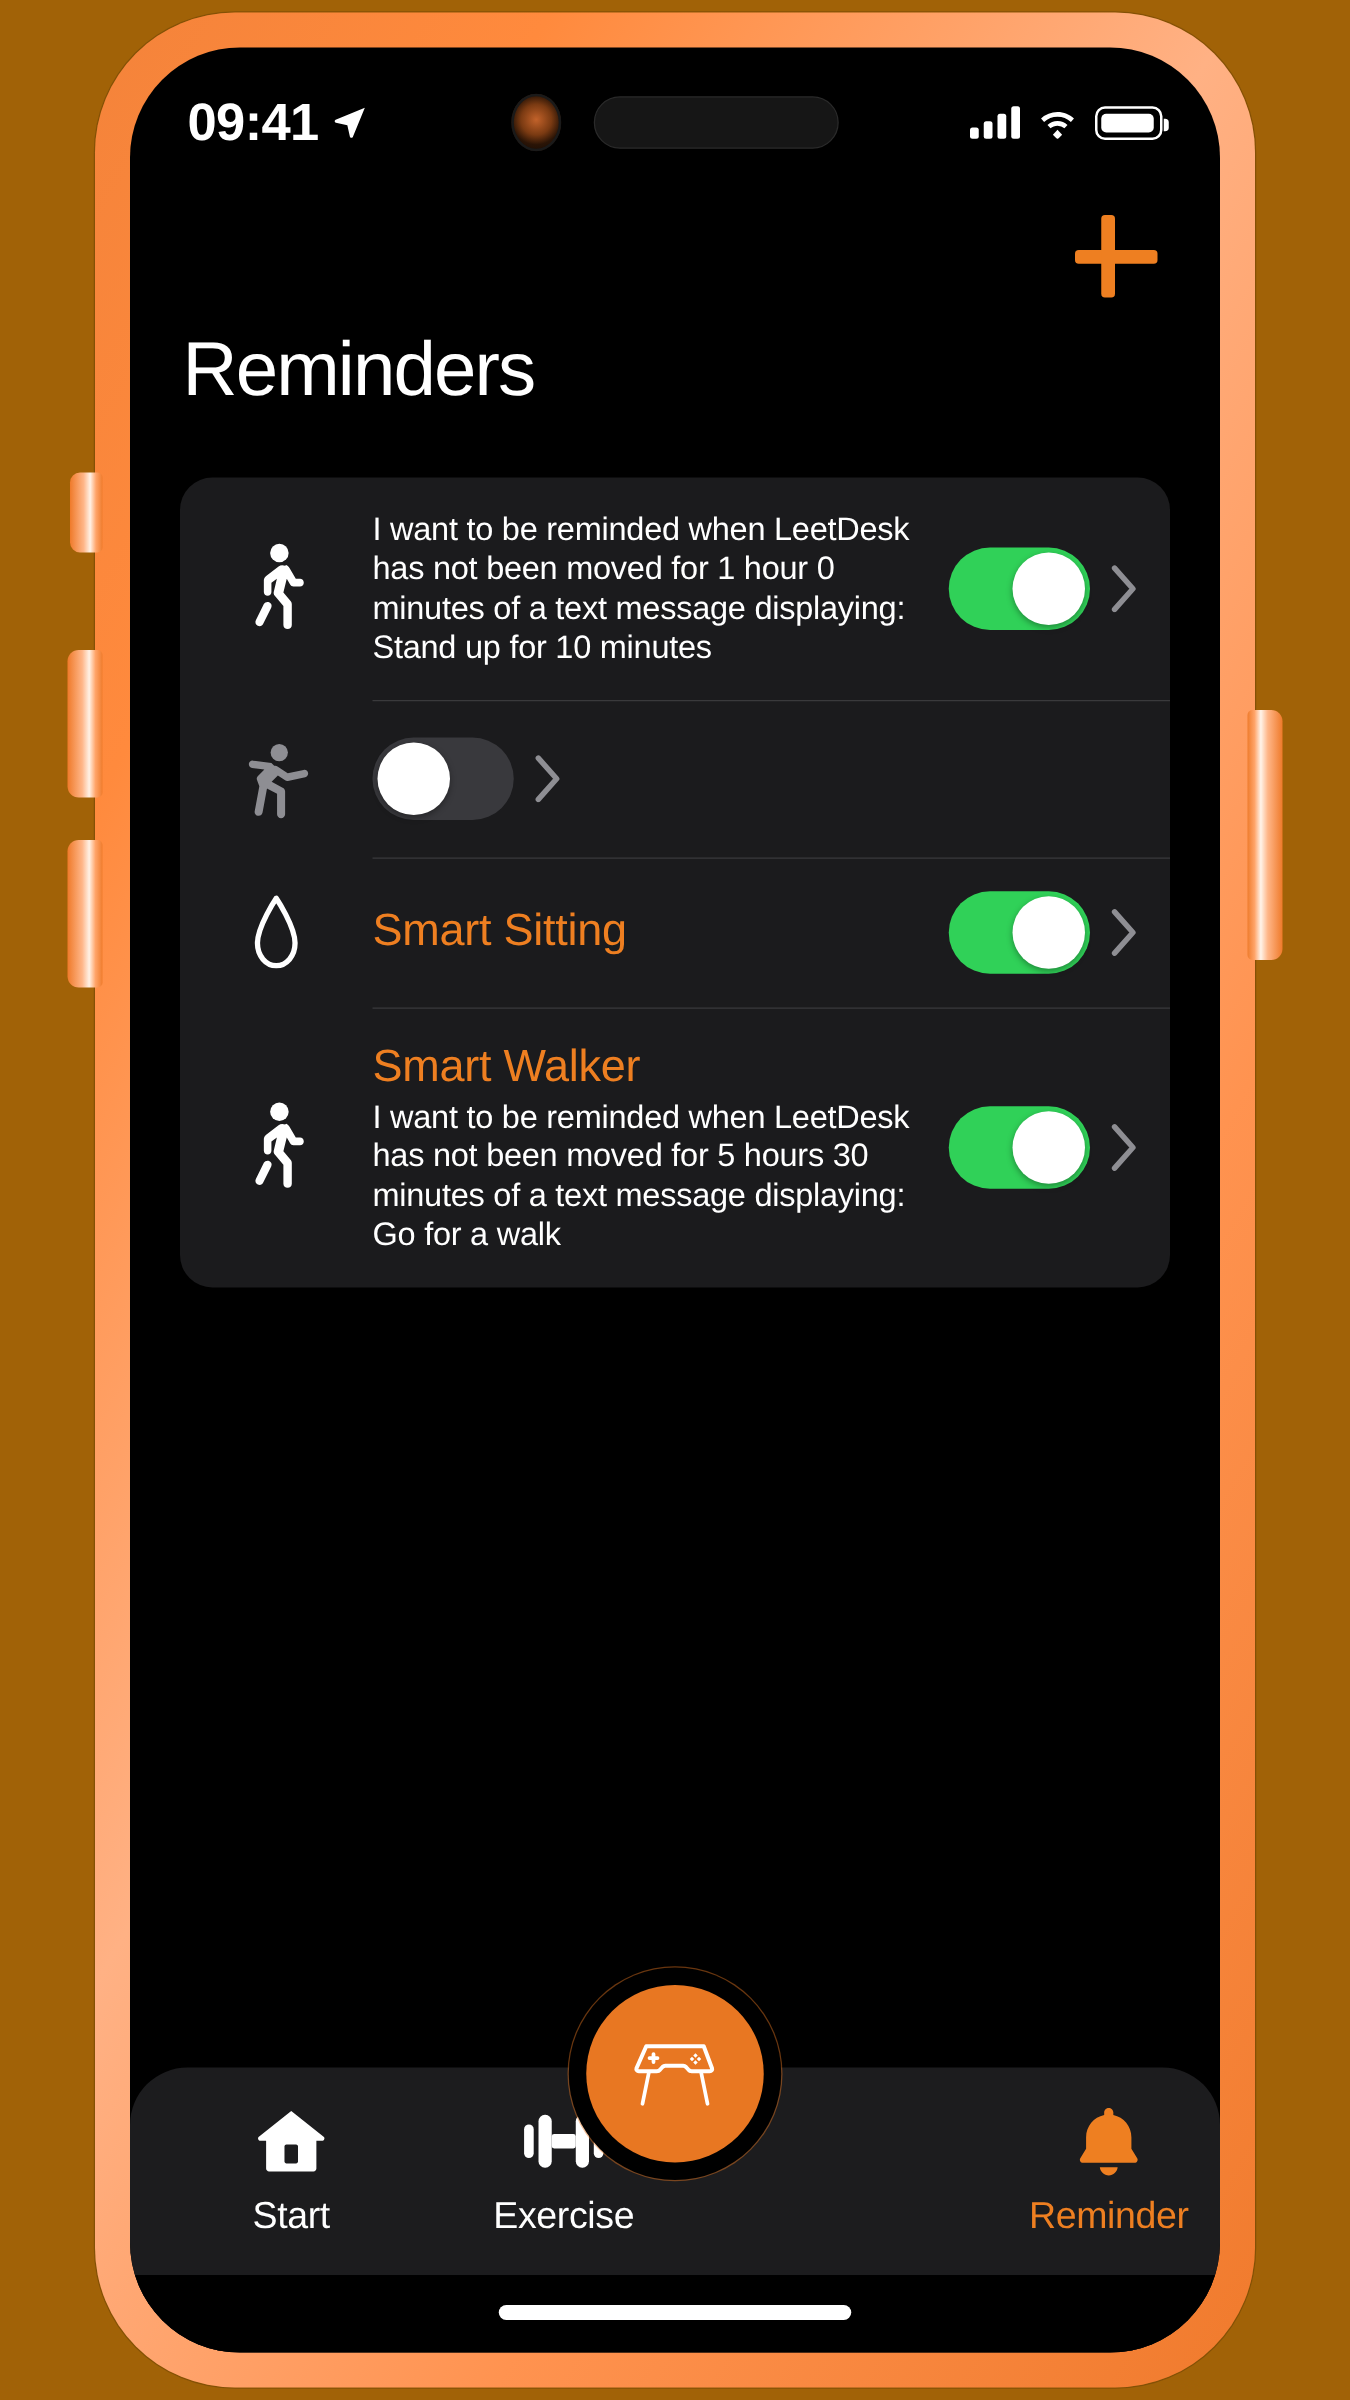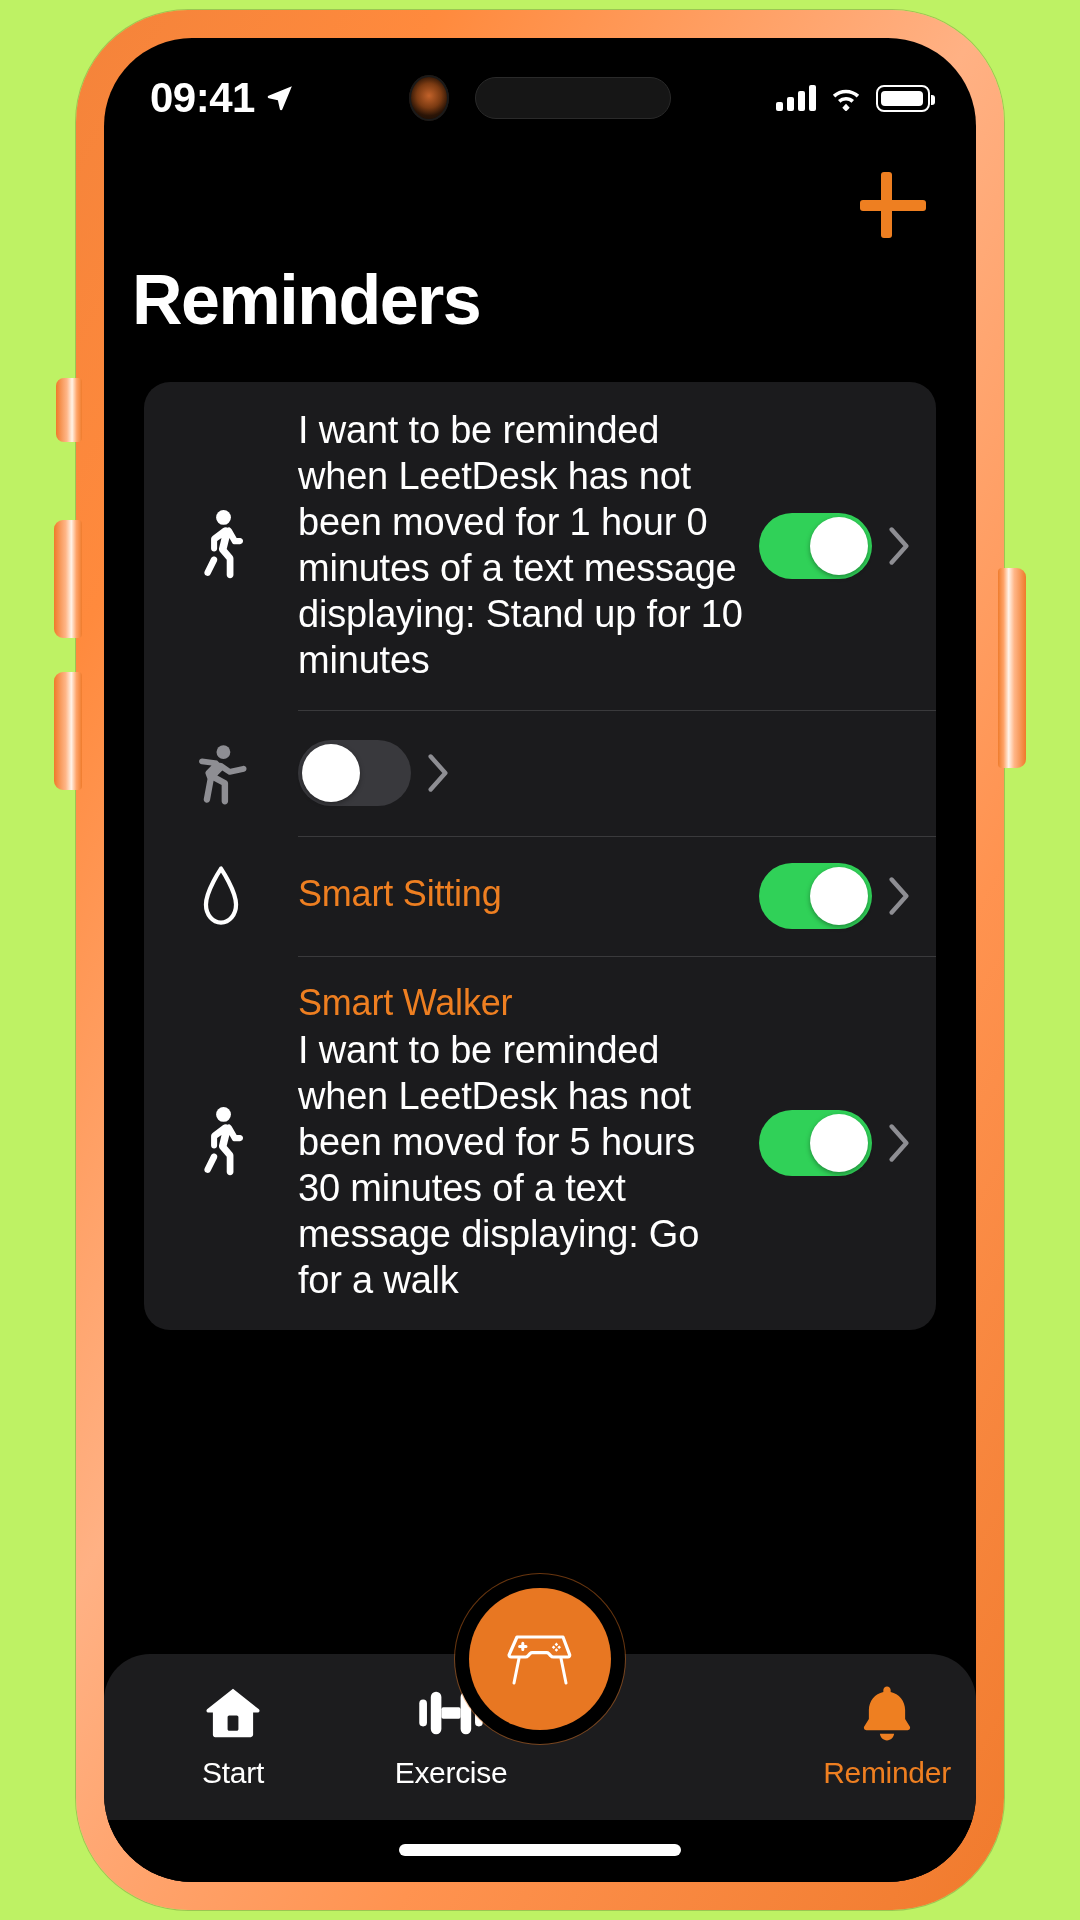--- a/index.html
+++ b/index.html
@@ -7,21 +7,21 @@
     width: 1080px; height: 1920px;
     background: #3f6b4a;
     font-family: "Liberation Sans", sans-serif;
     overflow: hidden;
   }
 
   
   #stage {
     position: relative;
     width: 1080px; height: 1920px;
-    background: #bef264;
+    background: #a16207;
   }
 
   .phone-frame {
     position: absolute;
     left: 76px; top: 10px;
     width: 928px; height: 1900px;
     border-radius: 112px;
     background: linear-gradient(120deg,#f4833a 0%, #ff8a3d 18%, #ffb184 45%, #ff9350 70%, #f07a2c 100%);
     box-shadow: 0 0 0 1px rgba(0,0,0,.18);
   }
@@ -106,24 +106,24 @@
   .plus-btn {
     position: absolute; top: 128px; right: 44px;
     width: 78px; height: 78px;
     z-index: 6; cursor: pointer;
   }
   .plus-btn span { position:absolute; background:#EE7F21; border-radius:3px; }
   .plus-btn .h { left: 6px; top: 34px; width: 66px; height: 11px; }
   .plus-btn .v { top: 6px; left: 27px; height: 66px; width: 11px; }
 
   .page-title {
-    position: absolute; top: 222px; left: 28px;
+    position: absolute; top: 222px; left: 42px;
     color: #ffffff;
-    font-size: 70px;
-    font-weight: 700;
+    font-size: 61px;
+    font-weight: 400;
     letter-spacing: -1.5px;
     z-index: 6;
   }
 
   
   .card {
     position: absolute;
     left: 40px; top: 344px;
     width: 792px;
     background: #1b1b1d;
@@ -150,21 +150,21 @@
   .row-body { flex: 1 1 auto; padding-right: 14px; min-width: 0; }
   .row-title {
     font-size: 36px;
     font-weight: 400;
     color: #EE7F21;
     margin-bottom: 4px;
     letter-spacing: -0.2px;
   }
   .row-title.dim { color: #8e8e93; }
   .row-desc {
-    font-size: 38px;
+    font-size: 26px;
     line-height: 1.21;
     color: #ffffff;
     letter-spacing: -0.2px;
   }
 
   .toggle {
     flex: 0 0 auto;
     width: 113px; height: 66px;
     border-radius: 33px;
     background: #30D158;

